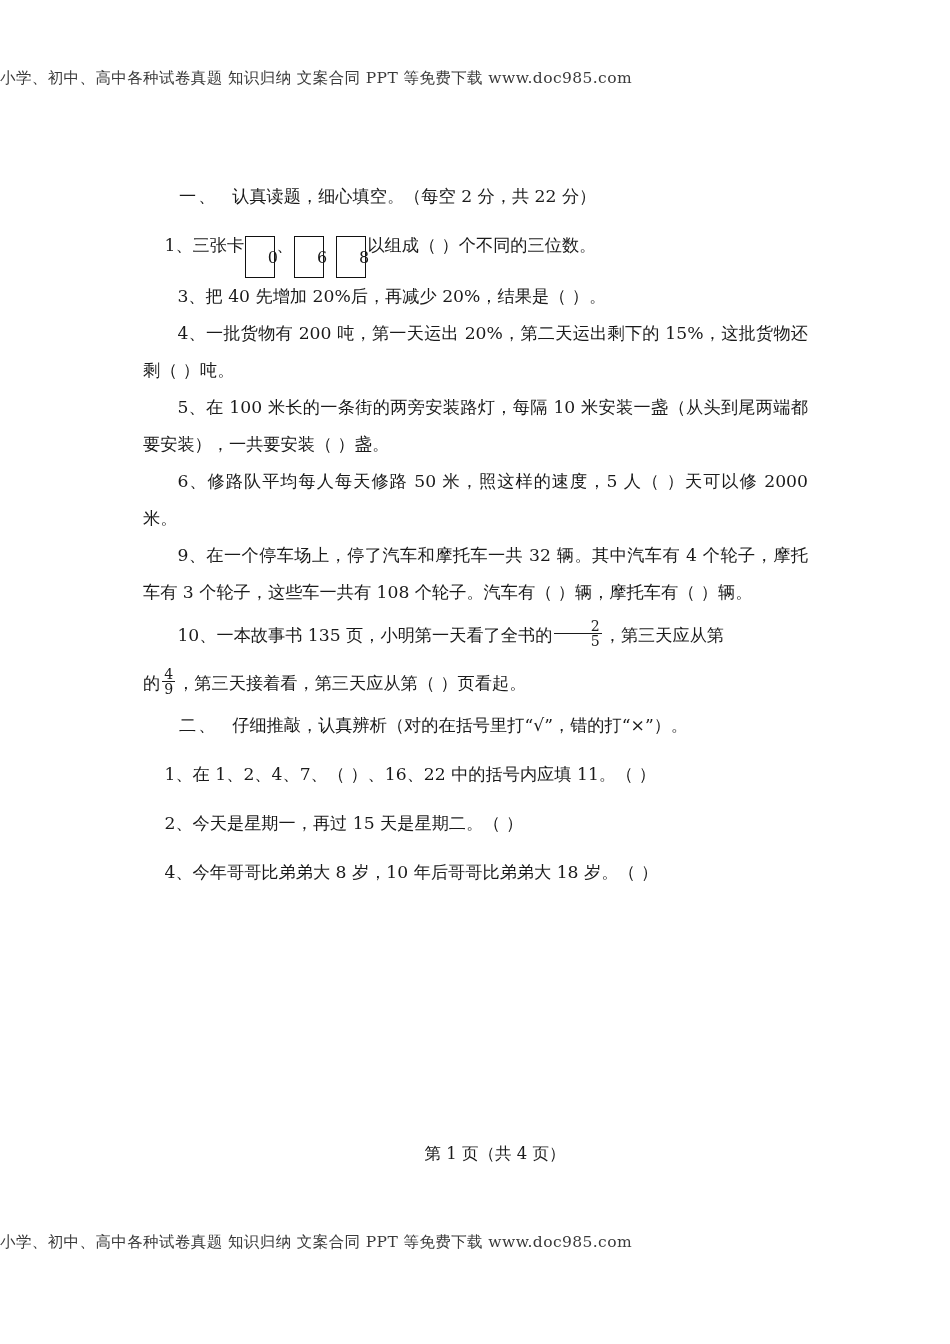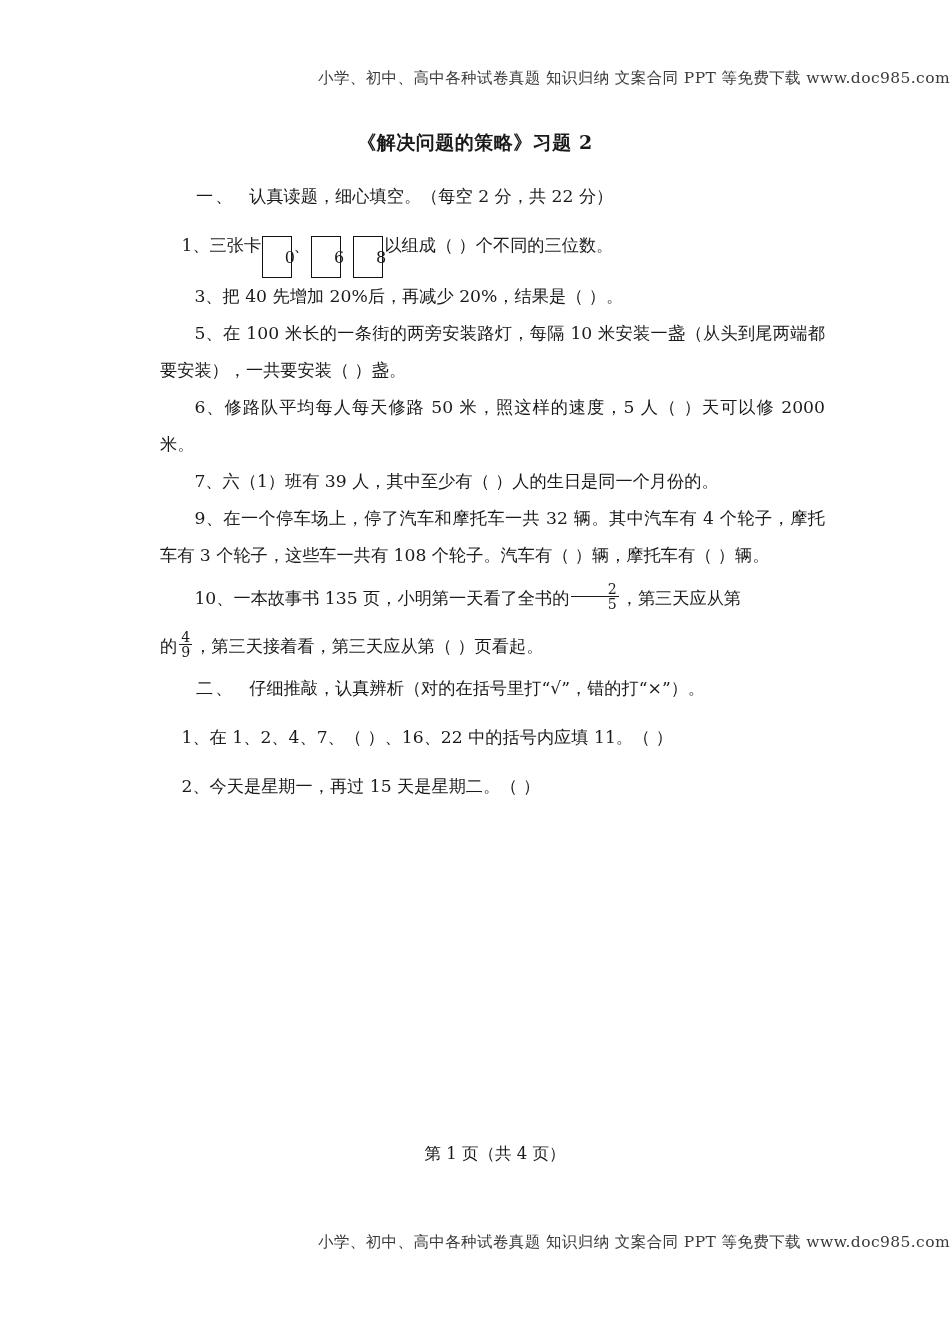--- a/index.html
+++ b/index.html
@@ -21,21 +21,21 @@
     width: 950px;
     height: 1344px;
     box-sizing: border-box;
   }
 
   
   .promo {
     position: absolute;
     left: 0;
     width: 950px;
-    text-align: right;
+    text-align: left;
     font-size: 15.5px;
     color: #3a3a3a;
     letter-spacing: 0.4px;
     white-space: nowrap;
   }
   .promo-top { top: 68px; }
   .promo-bottom { top: 1232px; }
 
   
   .doc-title {
@@ -44,21 +44,21 @@
     width: 950px;
     text-align: center;
     font-size: 19px;
     font-weight: bold;
     letter-spacing: 0.5px;
   }
 
   
   .content {
     position: absolute;
-    left: 160px;
+    left: 143px;
     top: 178px;
     width: 665px;
     font-size: 17.2px;
     line-height: 37px;
   }
 
   .sec-head {
     text-indent: 2.1em;
     margin-bottom: 2px;
     white-space: nowrap;
@@ -117,41 +117,40 @@
     padding-left: 20px;
   }
 </style>
 </head>
 <body>
 
 <div class="page">
 
   <div class="promo promo-top">小学、初中、高中各种试卷真题 知识归纳 文案合同 PPT 等免费下载  www.doc985.com</div>
 
-  <div class="doc-title">《解决问题的策略》习题 2</div>
 
   <div class="content">
 
     <div class="sec-head">
       <span class="sec-num">一、</span><span class="sec-gap"></span><span>认真读题，细心填空。（每空 2 分，共 22 分）</span>
     </div>
 
     <div class="q tight">
       <span>1、三张卡</span><span class="card">0</span><span>、</span><span class="card">6</span><span class="card-gap"></span><span class="card">8</span><span>以组成（   ）个不同的三位数。</span>
     </div>
 
 
     <div class="q">3、把 40 先增加 20%后，再减少 20%，结果是（   ）。</div>
 
+    <div class="q">4、一批货物有 200 吨，第一天运出 20%，第二天运出剩下的 15%，这批货物还剩（   ）吨。</div>
 
     <div class="q">5、在 100 米长的一条街的两旁安装路灯，每隔 10 米安装一盏（从头到尾两端都要安装），一共要安装（   ）盏。</div>
 
     <div class="q">6、修路队平均每人每天修路 50 米，照这样的速度，5 人（   ）天可以修 2000 米。</div>
 
-    <div class="q">7、六（1）班有 39 人，其中至少有（   ）人的生日是同一个月份的。</div>
 
 
     <div class="q">9、在一个停车场上，停了汽车和摩托车一共 32 辆。其中汽车有 4 个轮子，摩托车有 3 个轮子，这些车一共有 108 个轮子。汽车有（   ）辆，摩托车有（   ）辆。</div>
 
     <div class="q frac-line">
       <span>10、一本故事书 135 页，小明第一天看了全书的</span><span class="frac"><span class="num">2</span><span class="den">5</span></span><span>，第三天应从第</span>
     </div>
 
     <div class="q noindent frac-line">
       <span>的</span><span class="frac"><span class="num">4</span><span class="den">9</span></span><span>，第三天接着看，第三天应从第（   ）页看起。</span>
@@ -159,20 +158,21 @@
 
     <div class="sec-head">
       <span class="sec-num">二、</span><span class="sec-gap"></span><span>仔细推敲，认真辨析（对的在括号里打“√”，错的打“×”）。</span>
     </div>
 
     <div class="q tight">1、在 1、2、4、7、（  ）、16、22 中的括号内应填 11。（   ）</div>
 
     <div class="q tight">2、今天是星期一，再过 15 天是星期二。（   ）</div>
 
 
+    <div class="q tight">4、今年哥哥比弟弟大 8 岁，10 年后哥哥比弟弟大 18 岁。（   ）</div>
 
   </div>
 
   <div class="page-footer">第 1 页（共 4 页）</div>
 
   <div class="promo promo-bottom">小学、初中、高中各种试卷真题 知识归纳 文案合同 PPT 等免费下载  www.doc985.com</div>
 
 </div>
 
 </body></html>

